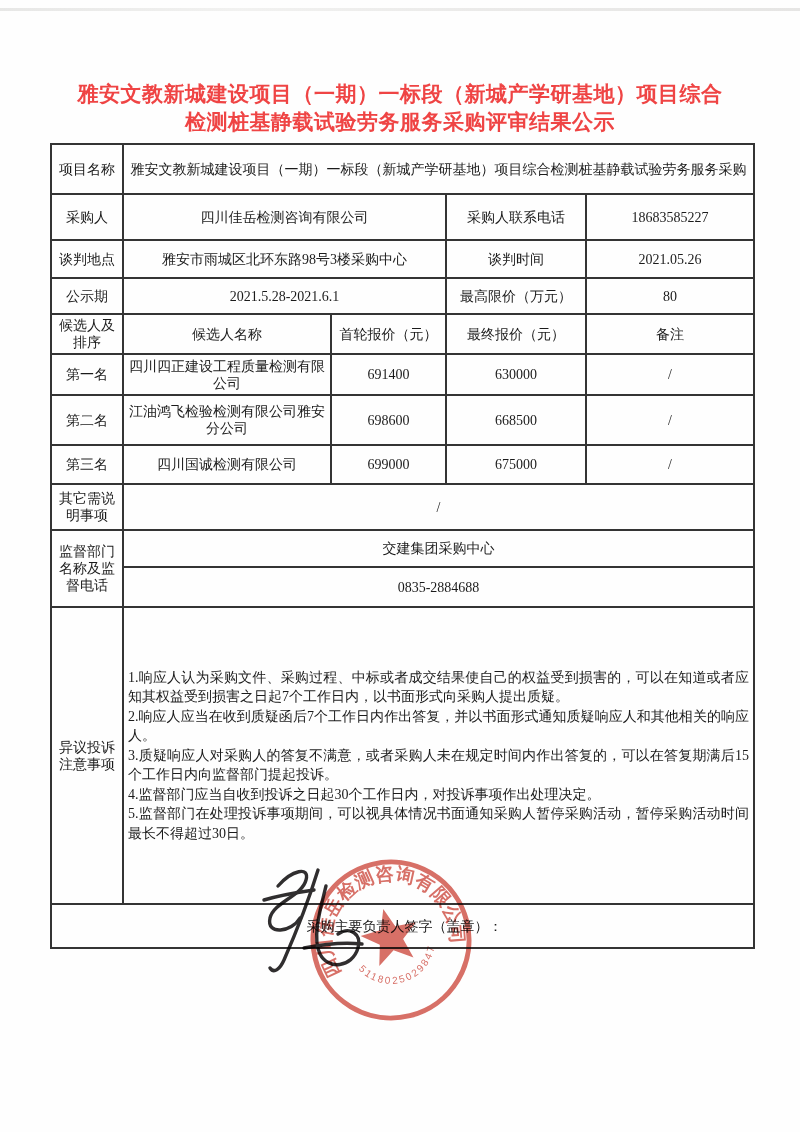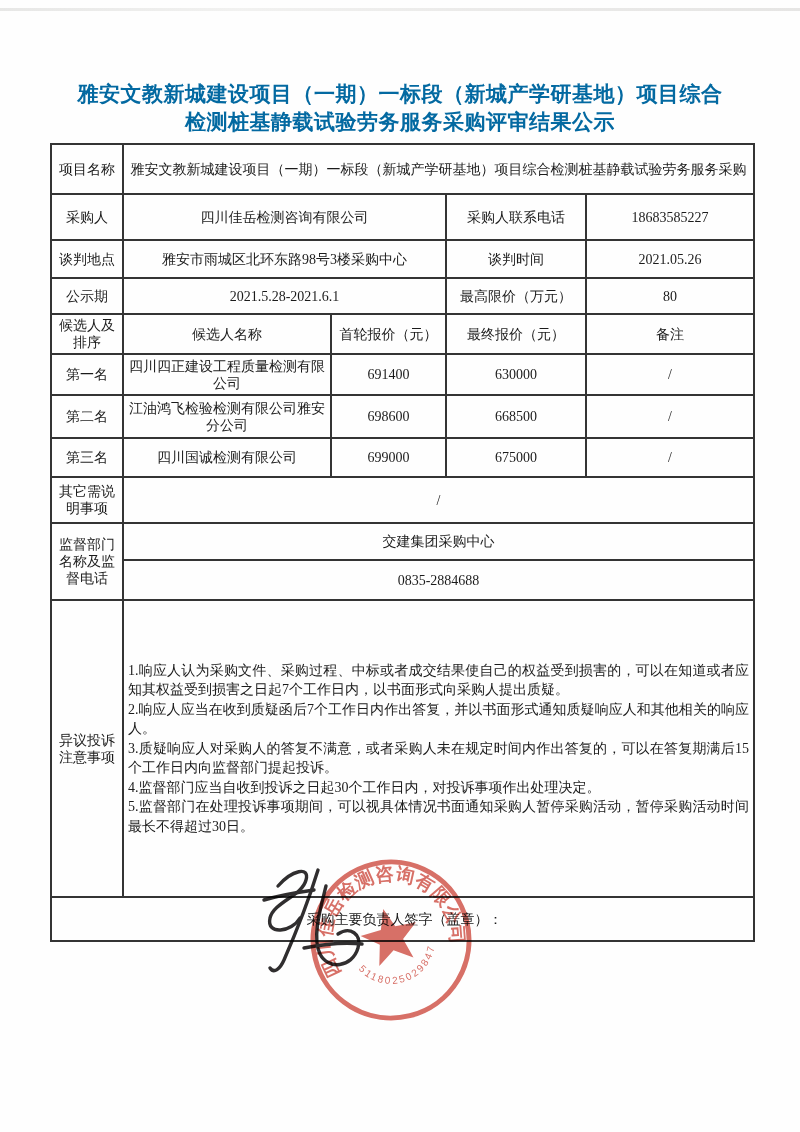--- a/index.html
+++ b/index.html
@@ -15,21 +15,21 @@
   .scan-line-top{
     position:absolute;left:0;top:8px;width:100%;height:3px;
     background:linear-gradient(90deg,#d8d8d6,#e9e9e7 30%,#dedddb 60%,#d6d5d3);
     opacity:.6;
   }
   .doc-title{
     position:absolute;left:40px;top:80px;width:720px;
     text-align:center;
     font-family:"Liberation Sans","DejaVu Sans",sans-serif;
     font-weight:bold;font-size:21px;line-height:28px;
-    color:#0369a1;letter-spacing:.5px;
+    color:#ef4444;letter-spacing:.5px;
   }
   table.main{
     position:absolute;left:50px;top:143px;
     width:703px;border-collapse:collapse;table-layout:fixed;
   }
   table.main td{
     border:2px solid #343434;
     font-size:14px;line-height:17px;
     text-align:center;vertical-align:middle;
     padding:2px 4px;color:#1b1b1b;
@@ -99,21 +99,21 @@
         <td>最终报价（元）</td>
         <td>备注</td>
       </tr>
       <tr style="height:41px">
         <td class="rank">第一名</td>
         <td>四川四正建设工程质量检测有限公司</td>
         <td>691400</td>
         <td>630000</td>
         <td>/</td>
       </tr>
-      <tr style="height:43px">
+      <tr style="height:50px">
         <td class="rank">第二名</td>
         <td>江油鸿飞检验检测有限公司雅安分公司</td>
         <td>698600</td>
         <td>668500</td>
         <td>/</td>
       </tr>
       <tr style="height:39px">
         <td class="rank">第三名</td>
         <td>四川国诚检测有限公司</td>
         <td>699000</td>

